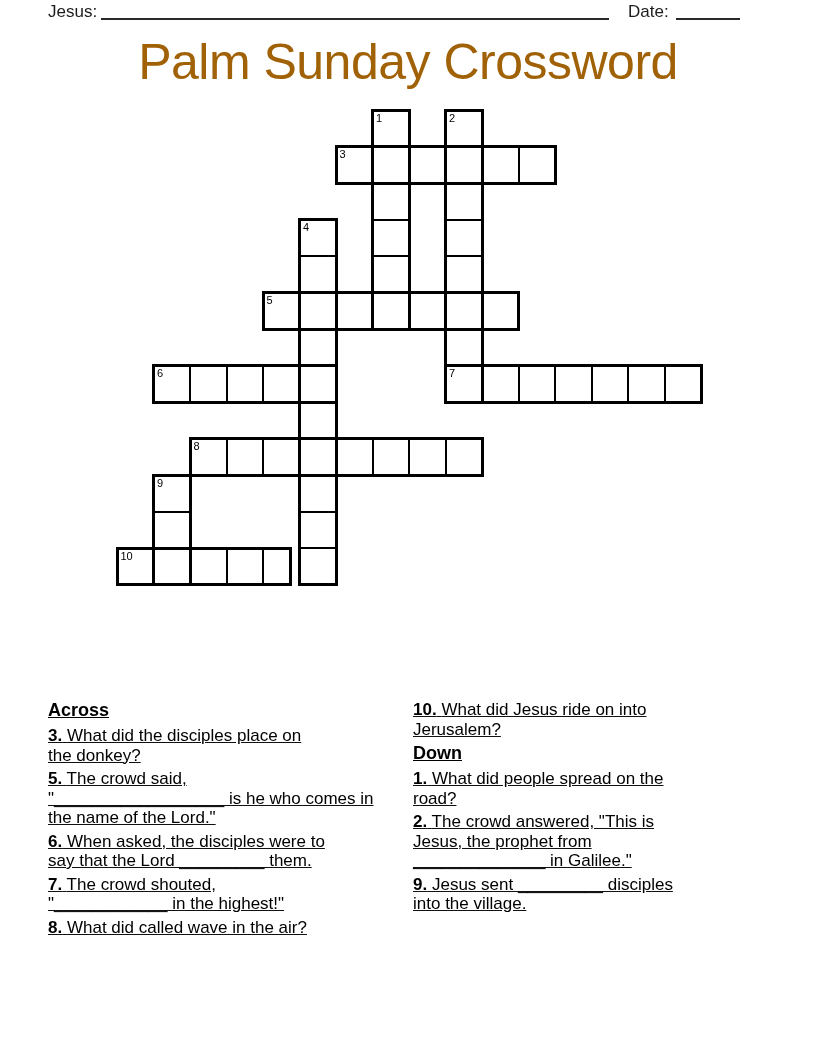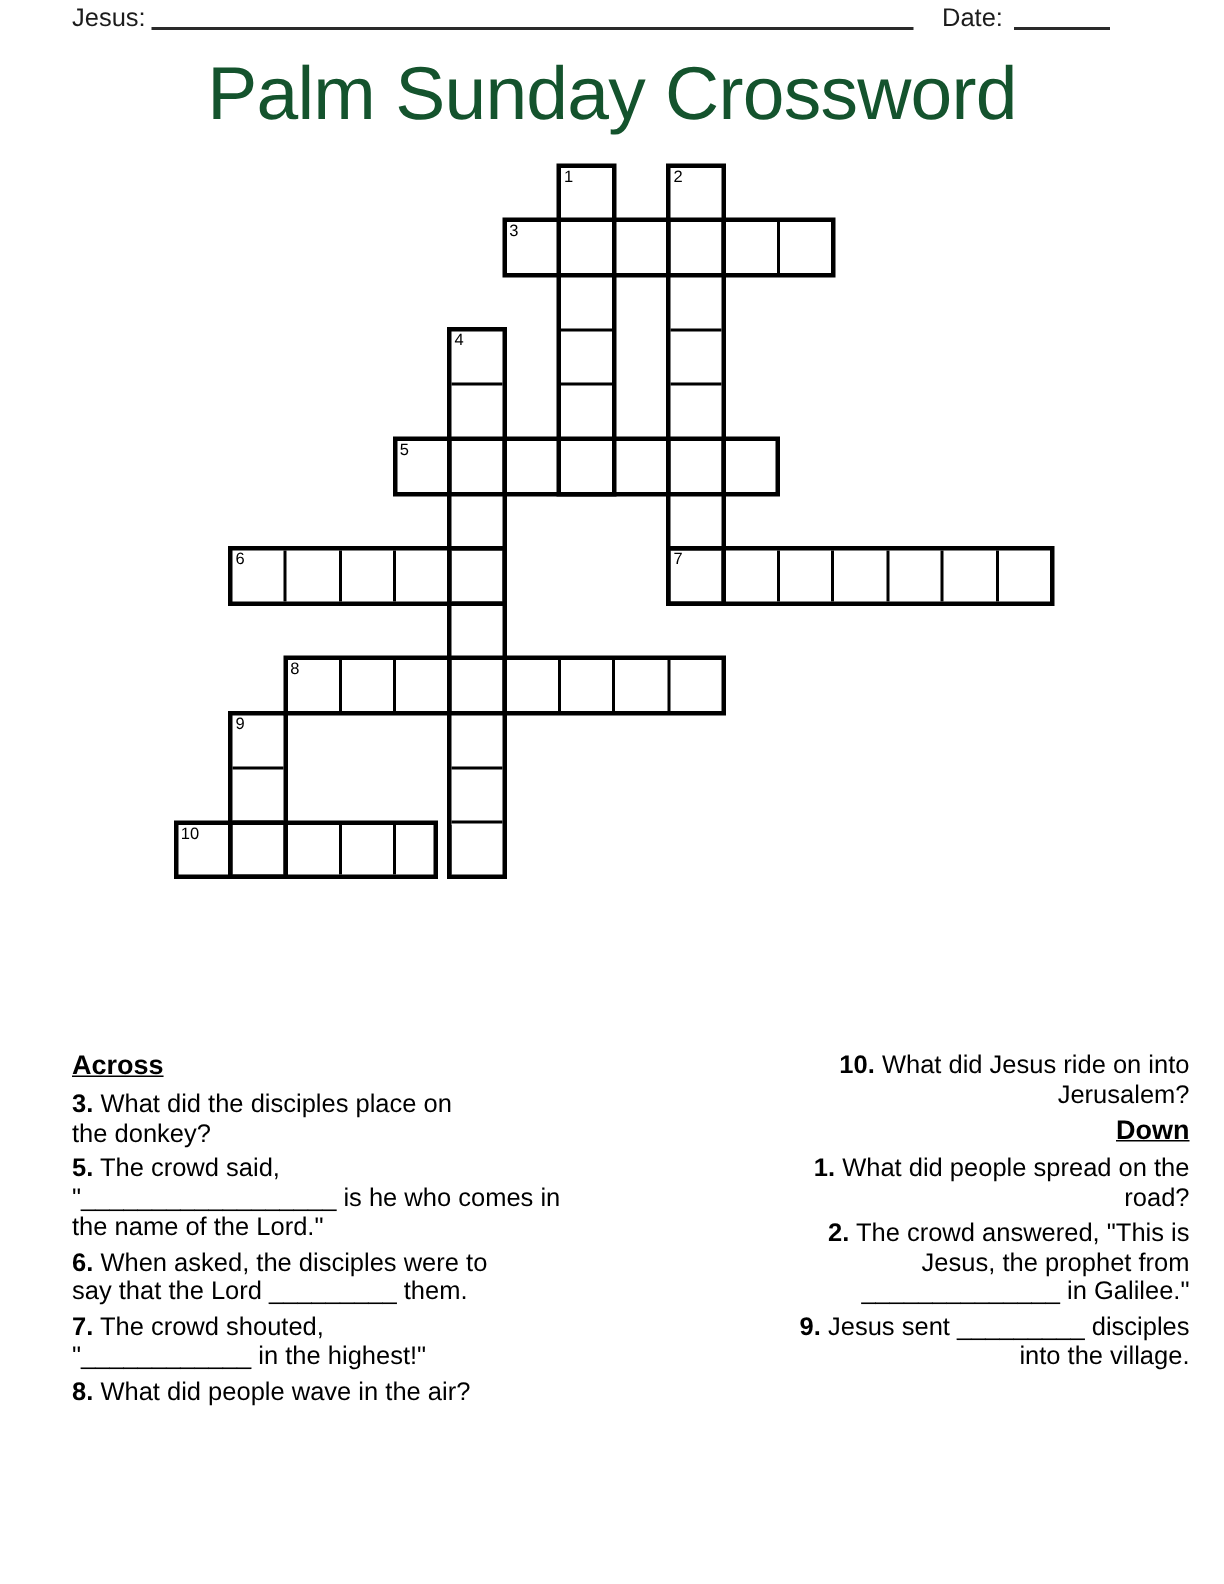--- a/index.html
+++ b/index.html
@@ -15,21 +15,21 @@
   .hdr-label { position:absolute; font-size:17px; color:#1c1c1c; top:2px; }
   #name-label { left:48px; }
   #date-label { left:628px; }
   .fill-line { position:absolute; height:0; border-bottom:2px solid #2a2a2a; top:18px; }
   #name-line { left:101px; width:508px; }
   #date-line { left:676px; width:64px; }
   
   #title {
     position:absolute; top:34px; left:0; width:816px;
     text-align:center; font-size:50px; line-height:56px;
-    font-weight:400; letter-spacing:-0.5px; color:#14532d;
+    font-weight:400; letter-spacing:-0.5px; color:#a16207;
     margin:0;
   }
   
   #grid-layer { position:absolute; top:0; left:0; width:816px; height:700px; }
   .word {
     position:absolute;
     border:3px solid #000;
     box-sizing:border-box;
     background:transparent;
   }
@@ -37,23 +37,24 @@
   .sep.v { width:2px; top:0; bottom:0; }
   .sep.h { height:2px; left:0; right:0; }
   .cellnum {
     position:absolute; top:0px; left:2px;
     font-size:11px; line-height:12px; color:#000;
   }
   
   #clues {
     position:absolute; top:700px; left:48px; width:745px;
     display:flex;
+    text-decoration:underline;
   }
   .clue-col-left  { width:365px; }
-  .clue-col-right { width:380px;text-align:right; }
+  .clue-col-right { width:380px; }
   .clue-heading {
     font-size:18px; line-height:20px; font-weight:bold;
     text-decoration:underline; color:#000;
     margin:0 0 6px 0;
   }
   .clue {
     margin:0 0 4px 0;
     font-size:17px; line-height:19.5px; color:#000;
     white-space:pre-line;
   }
@@ -164,21 +165,21 @@
     <div id="across-list-left">
         <p class="clue"><b>3.</b> <span>What did the disciples place on
 the donkey?</span></p>
         <p class="clue"><b>5.</b> <span>The crowd said,
 "__________________ is he who comes in
 the name of the Lord."</span></p>
         <p class="clue"><b>6.</b> <span>When asked, the disciples were to
 say that the Lord _________ them.</span></p>
         <p class="clue"><b>7.</b> <span>The crowd shouted,
 "____________ in the highest!"</span></p>
-        <p class="clue"><b>8.</b> <span>What did people wave in the air?</span></p>
+        <p class="clue"><b>8.</b> <span>What did called wave in the air?</span></p>
       </div>
   </div>
   <div class="clue-col-right">
     <div id="across-list-right">
         <p class="clue"><b>10.</b> <span>What did Jesus ride on into
 Jerusalem?</span></p>
       </div>
     <div class="clue-heading">Down</div>
     <div id="down-list">
         <p class="clue"><b>1.</b> <span>What did people spread on the

